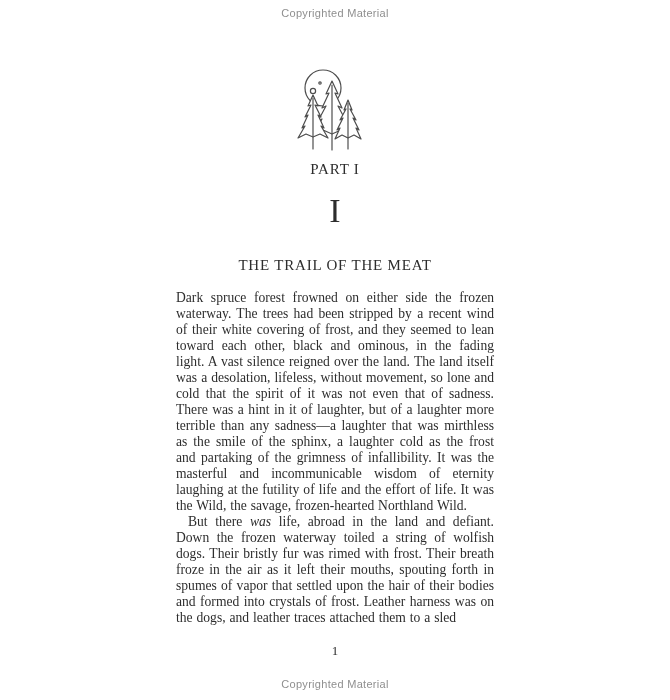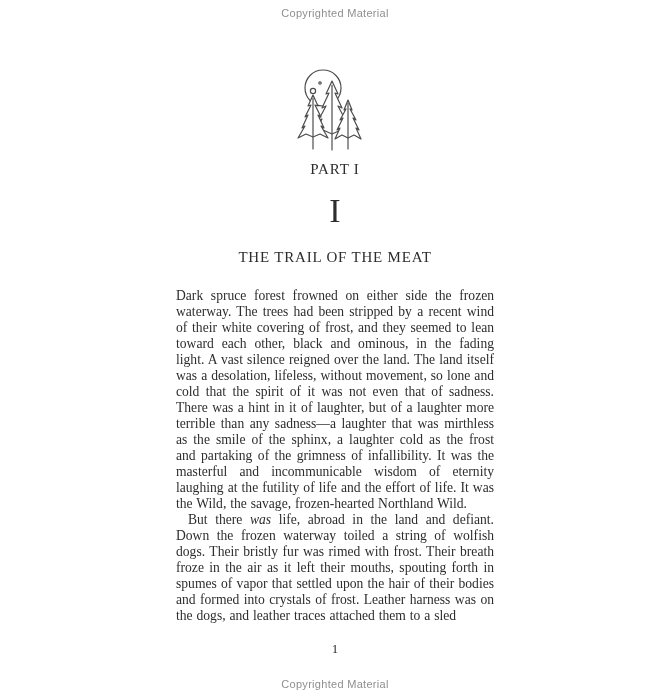--- a/index.html
+++ b/index.html
@@ -47,29 +47,29 @@
     letter-spacing: 0.8px;
     text-align: center;
   }
   .chapter-number {
     margin-top: 15px;
     font-size: 34px;
     line-height: 37px;
     text-align: center;
   }
   .chapter-title {
-    margin-top: 20px;
+    margin-top: 28px;
     font-size: 15px;
     line-height: 16px;
     letter-spacing: 0.8px;
     text-align: center;
   }
 
   .body-text {
-    margin-top: 23px;
+    margin-top: 17px;
     width: 318px;
     font-family: Liberation Serif, serif;
   }
   .body-text p {
     margin: 0;
     font-size: 13.6px;
     line-height: 16px;
     text-align: justify;
     word-spacing: 0.5px;
   }

